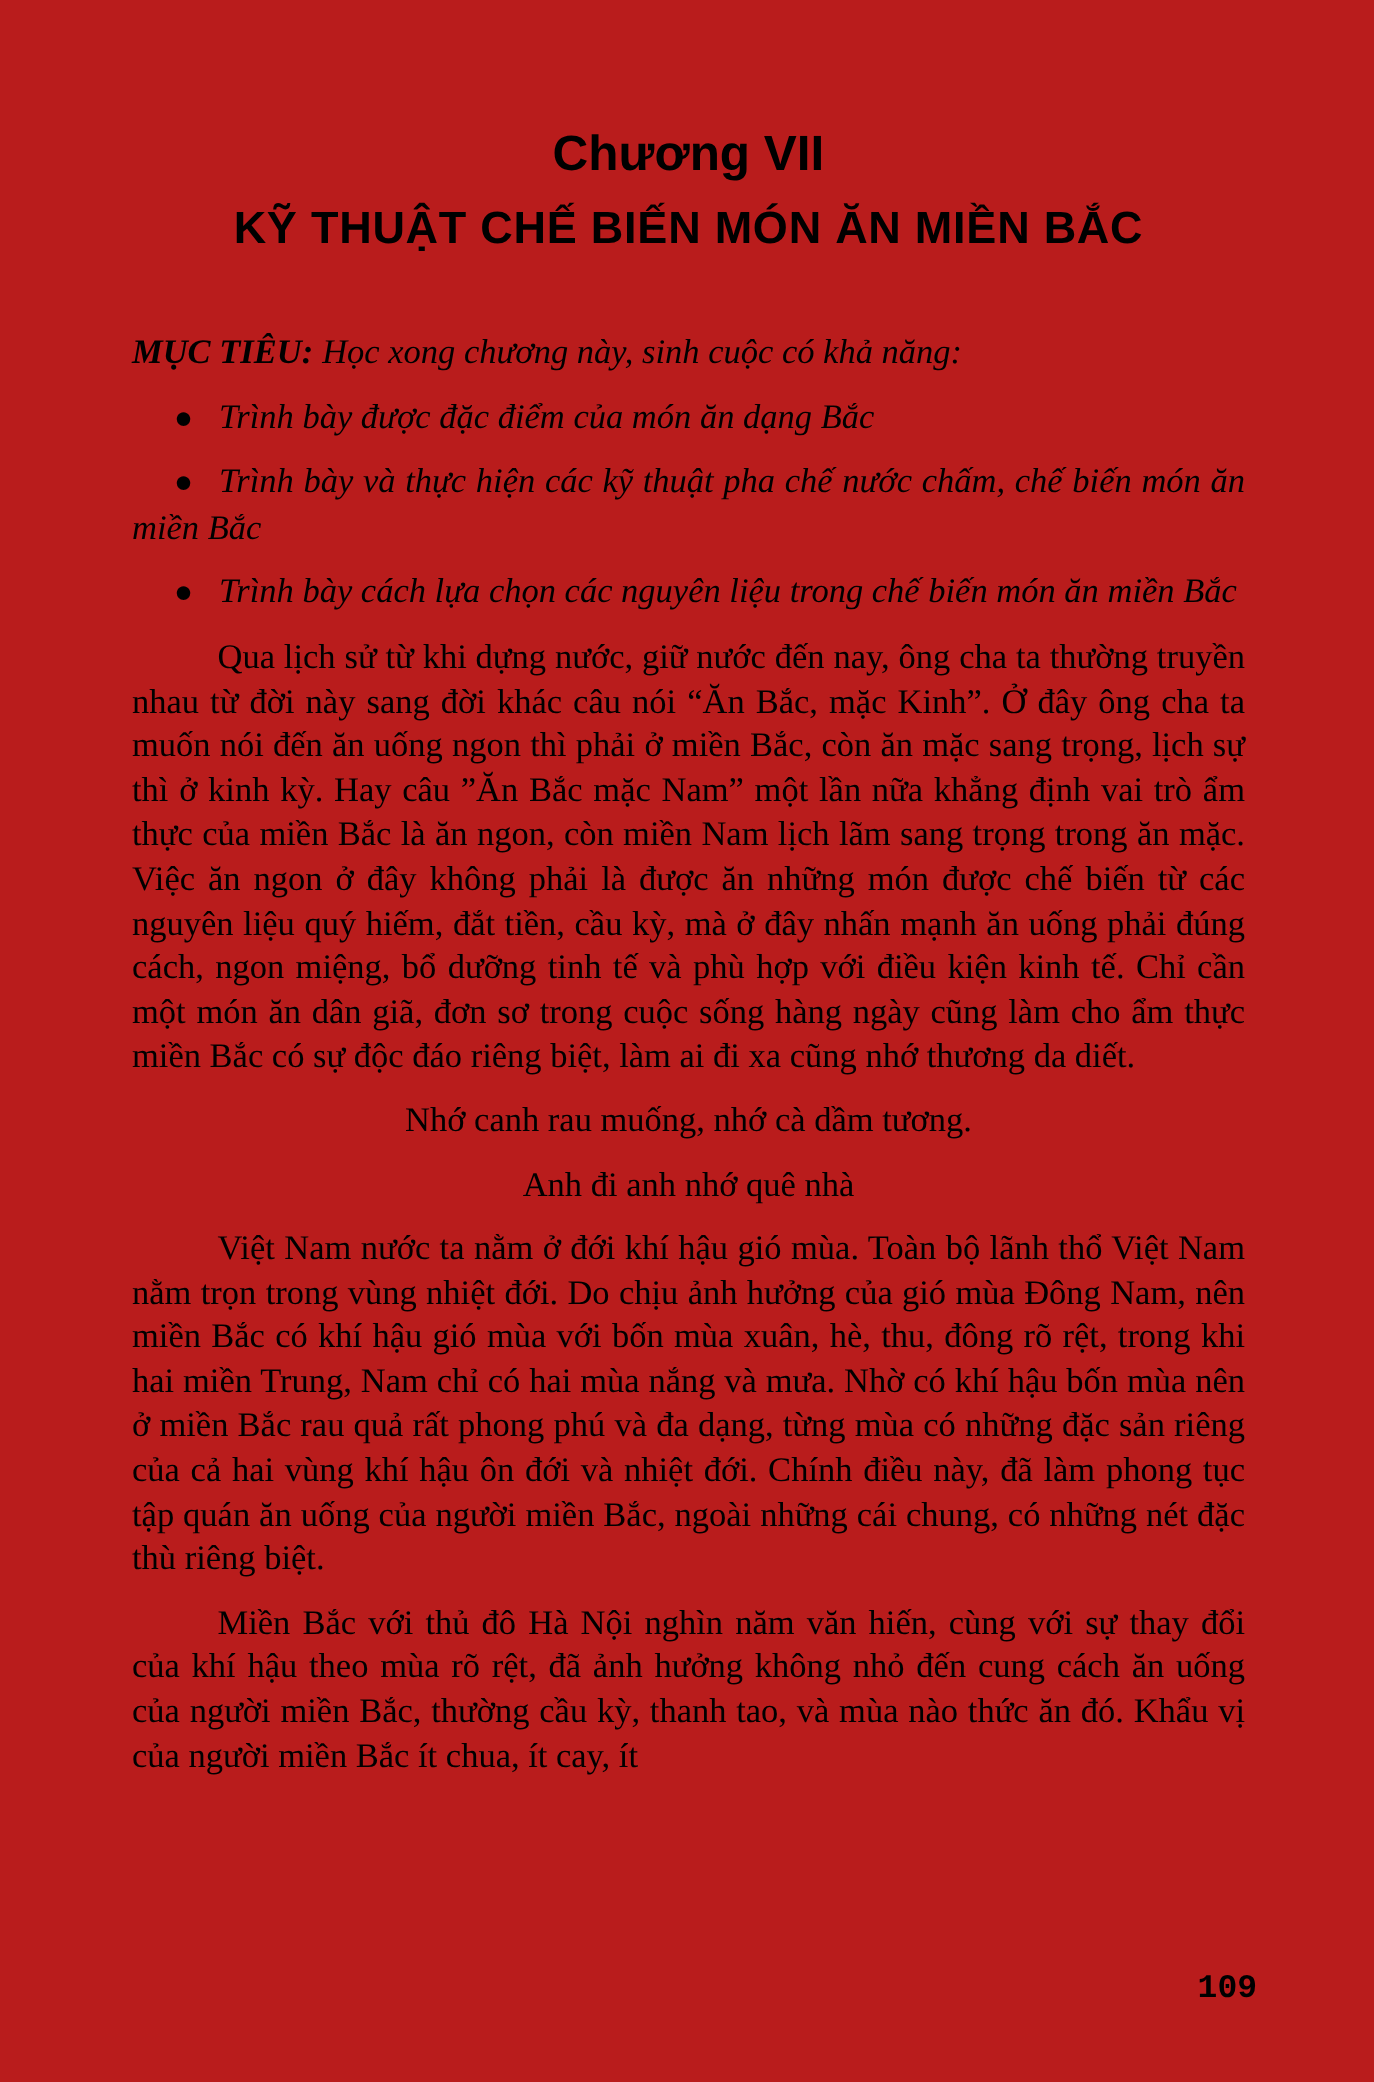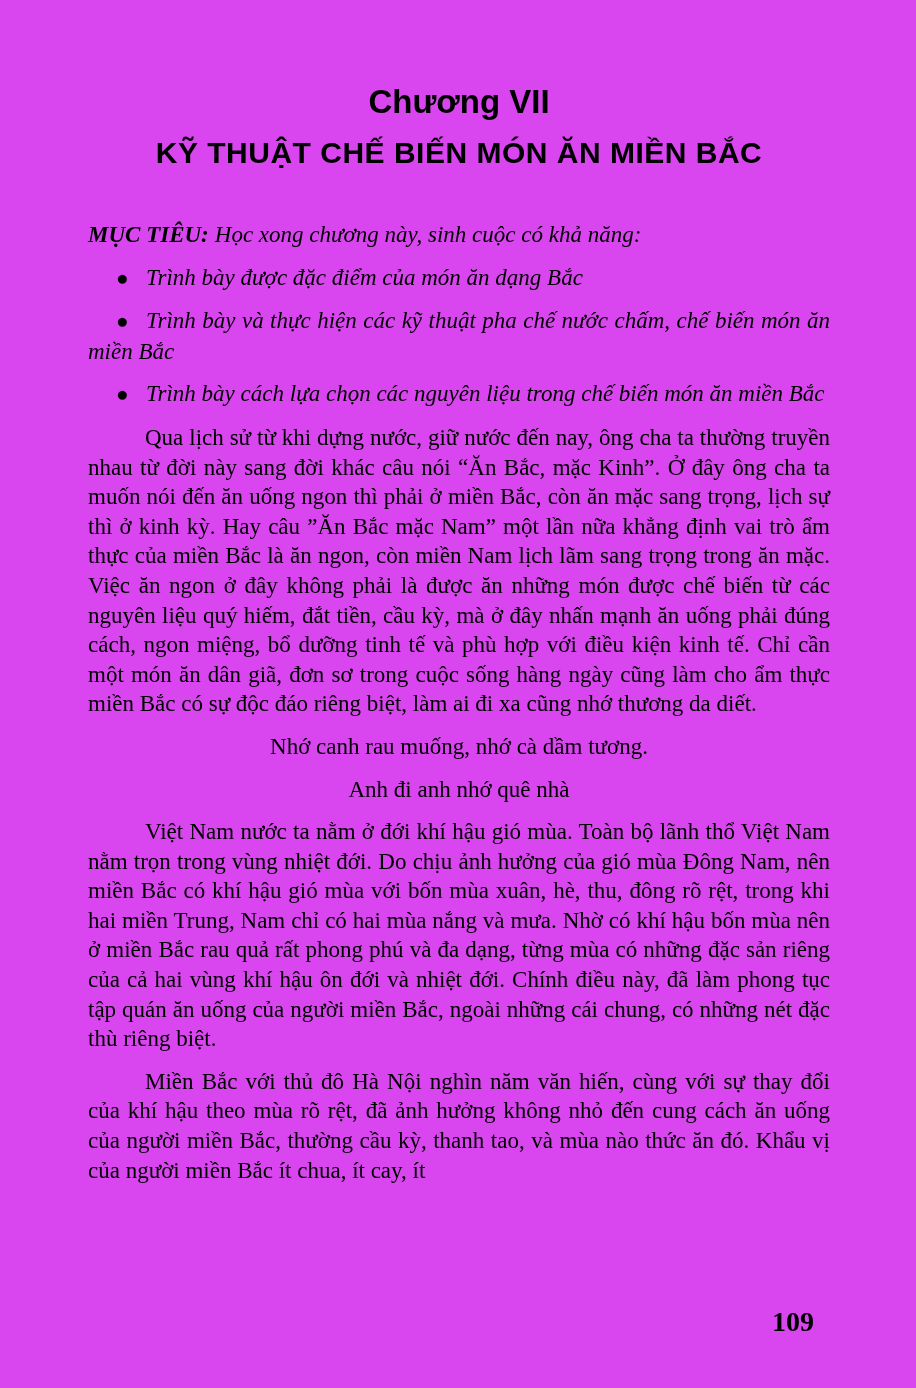--- a/index.html
+++ b/index.html
@@ -4,21 +4,21 @@
 <style>
   html, body {
     margin: 0;
     padding: 0;
     background: #ffffff;
   }
   .page {
     position: relative;
     width: 916px;
     height: 1388px;
-    background: #d946ef;
+    background: #b91c1c;
     color: #000000;
     font-family: "Liberation Serif", serif;
     overflow: hidden;
   }
   .content {
     position: absolute;
     left: 88px;
     top: 0;
     width: 742px;
   }
@@ -73,25 +73,25 @@
   }
   .verse-line {
     margin: 13px 0 0 0;
     text-align: center;
     text-indent: 0;
     font-size: 23px;
     line-height: 29.6px;
   }
   .page-number {
     position: absolute;
-    right: 102px;
+    right: 78px;
     bottom: 50px;
-    font-family: Liberation Serif, serif;
+    font-family: Liberation Mono, monospace;
     font-weight: 700;
-    font-size: 28px;
+    font-size: 22px;
   }
 </style>
 </head>
 <body>
 
 <div class="page">
   <div class="content">
 
     <h1 class="chapter-label">Chương VII</h1>
 

